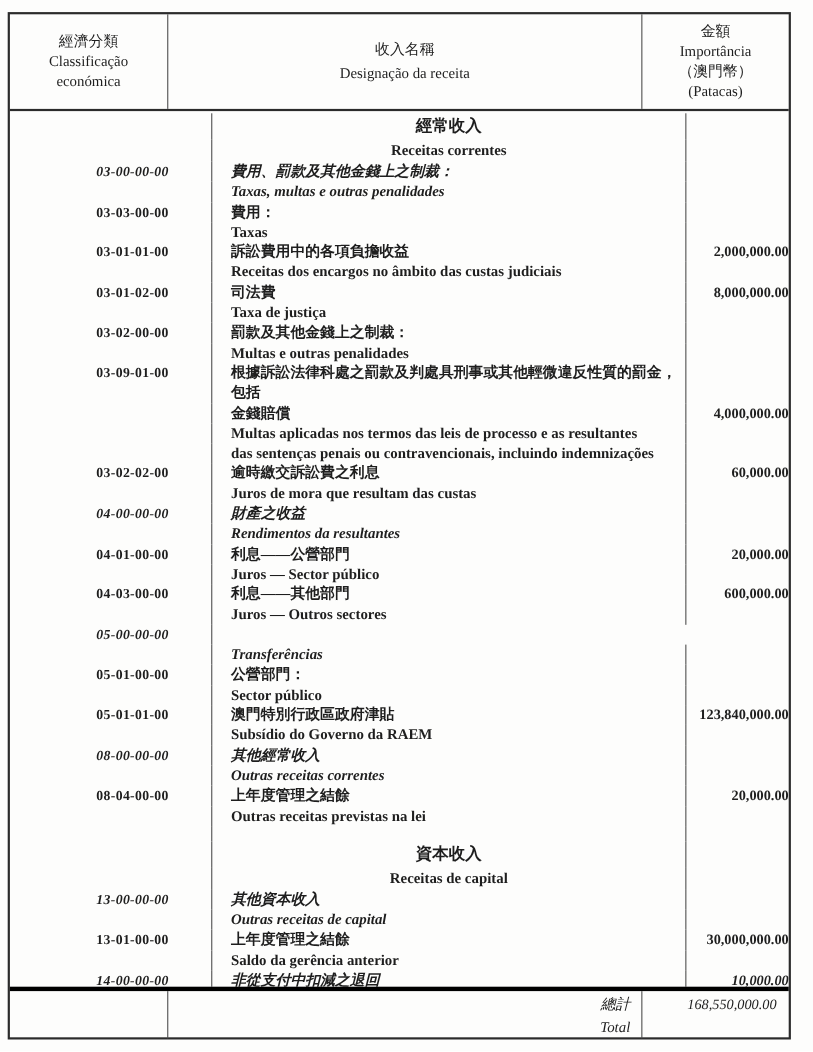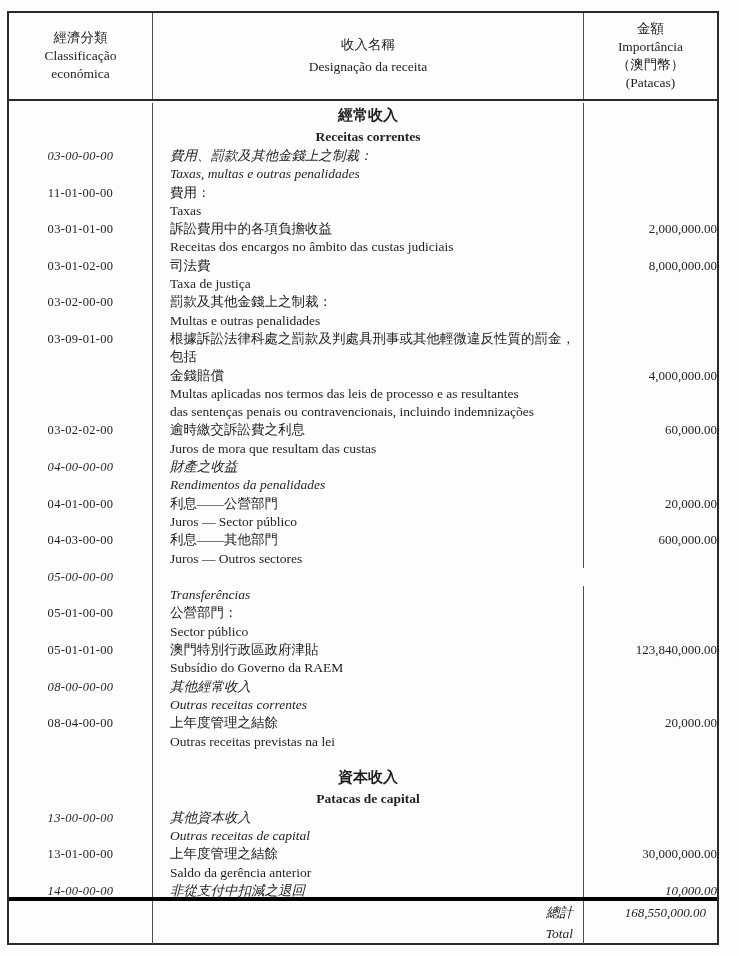--- a/index.html
+++ b/index.html
@@ -27,23 +27,23 @@
     box-sizing:border-box;
   }
   .hcell {
     display:flex; flex-direction:column;
     justify-content:center; align-items:center;
     text-align:center; font-size:13.5px; line-height:18px;
   }
   .hcell.sep { border-left:1px solid #4f4f4f; }
   .hcell .hl2 { line-height:22px; }
   
-  .tbody { flex:1; display:flex; flex-direction:column; padding-top:2px; overflow:hidden; }
+  .tbody { flex:1; display:flex; flex-direction:column; padding-top:2px; overflow:hidden;margin-left:40px; }
   .trow { flex:none; display:grid; grid-template-columns:143px 431px 1fr; }
-  .trow.line { line-height:18.3px; }
+  .trow.line { line-height:18.3px;font-weight:bold; }
   .trow.section-zh { line-height:24px; font-weight:bold; }
   .trow.section-pt { line-height:20px; font-weight:bold; }
   .trow.spacer { height:14px; }
   .trow.filler { flex:1; }
   .cell { min-height:100%; }
   .cell.sep { border-left:1px solid #4f4f4f; }
   .cell.code { text-align:center; font-size:12.5px; letter-spacing:0.3px; }
   .cell.desc { padding-left:17px; padding-right:8px; font-size:13.5px; }
   .trow.section-zh .cell.desc { text-align:center; padding:0; font-size:15px; }
   .trow.section-pt .cell.desc { text-align:center; padding:0; font-size:13.5px; }
@@ -99,21 +99,21 @@
           <div class="cell code"><span class="it">03-00-00-00</span></div>
           <div class="cell desc sep"><span class="it">費用、罰款及其他金錢上之制裁：</span></div>
           <div class="cell amt sep"></div>
         </div>
         <div class="trow line">
           <div class="cell code"></div>
           <div class="cell desc sep"><span class="it">Taxas, multas e outras penalidades</span></div>
           <div class="cell amt sep"></div>
         </div>
         <div class="trow line">
-          <div class="cell code"><span>11-01-00-00</span></div>
+          <div class="cell code"><span>03-03-00-00</span></div>
           <div class="cell desc sep"><span>費用：</span></div>
           <div class="cell amt sep"></div>
         </div>
         <div class="trow line">
           <div class="cell code"></div>
           <div class="cell desc sep"><span>Taxas</span></div>
           <div class="cell amt sep"></div>
         </div>
         <div class="trow line">
           <div class="cell code"><span>03-01-01-00</span></div>
@@ -175,21 +175,21 @@
           <div class="cell desc sep"><span>Juros de mora que resultam das custas</span></div>
           <div class="cell amt sep"></div>
         </div>
         <div class="trow line">
           <div class="cell code"><span class="it">04-00-00-00</span></div>
           <div class="cell desc sep"><span class="it">財產之收益</span></div>
           <div class="cell amt sep"></div>
         </div>
         <div class="trow line">
           <div class="cell code"></div>
-          <div class="cell desc sep"><span class="it">Rendimentos da penalidades</span></div>
+          <div class="cell desc sep"><span class="it">Rendimentos da resultantes</span></div>
           <div class="cell amt sep"></div>
         </div>
         <div class="trow line">
           <div class="cell code"><span>04-01-00-00</span></div>
           <div class="cell desc sep"><span>利息——公營部門</span></div>
           <div class="cell amt sep"><span>20,000.00</span></div>
         </div>
         <div class="trow line">
           <div class="cell code"></div>
           <div class="cell desc sep"><span>Juros — Sector público</span></div>
@@ -259,21 +259,21 @@
           <div class="cell desc sep"></div>
           <div class="cell amt sep"></div>
         </div>
         <div class="trow section-zh">
           <div class="cell code"></div>
           <div class="cell desc sep"><span>資本收入</span></div>
           <div class="cell amt sep"></div>
         </div>
         <div class="trow section-pt">
           <div class="cell code"></div>
-          <div class="cell desc sep"><span>Patacas de capital</span></div>
+          <div class="cell desc sep"><span>Receitas de capital</span></div>
           <div class="cell amt sep"></div>
         </div>
         <div class="trow line">
           <div class="cell code"><span class="it">13-00-00-00</span></div>
           <div class="cell desc sep"><span class="it">其他資本收入</span></div>
           <div class="cell amt sep"></div>
         </div>
         <div class="trow line">
           <div class="cell code"></div>
           <div class="cell desc sep"><span class="it">Outras receitas de capital</span></div>

